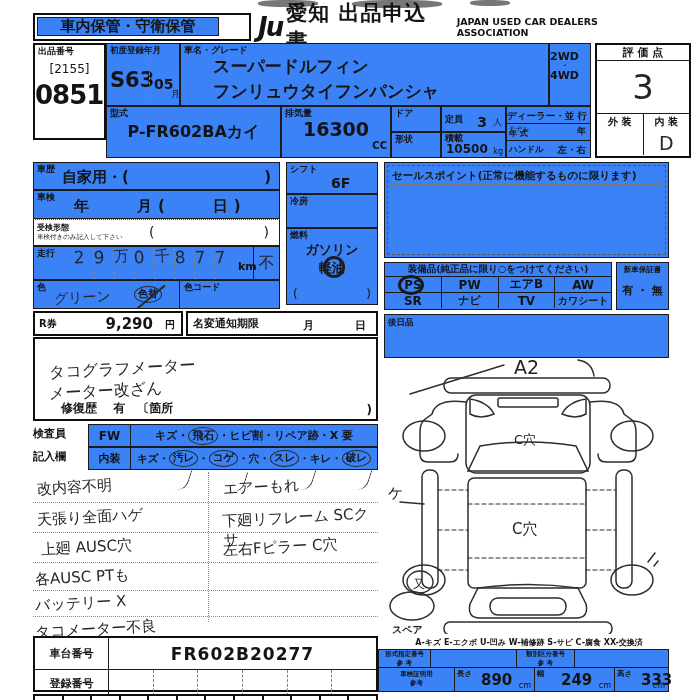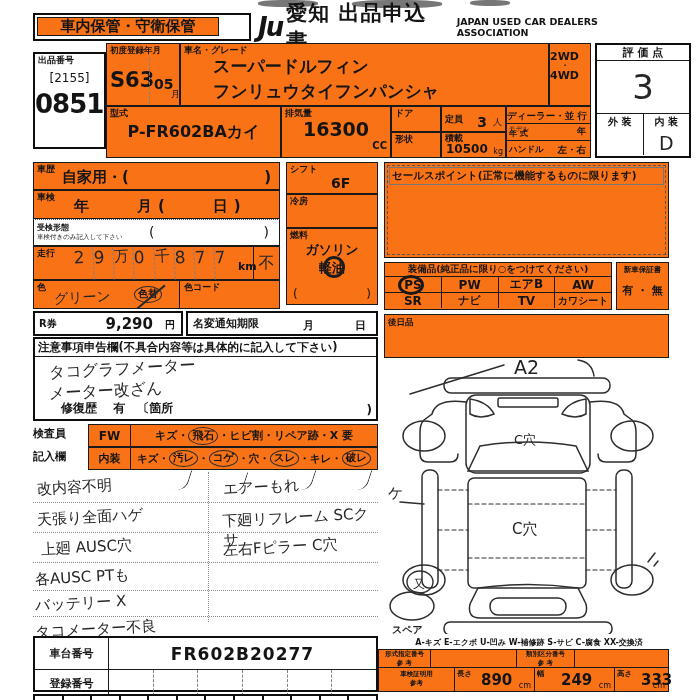--- a/index.html
+++ b/index.html
@@ -1,19 +1,19 @@
 <!DOCTYPE html>
 <html><head>
 <meta charset="utf-8">
 <style>
   * { margin:0; padding:0; box-sizing:border-box; }
   html,body { width:700px; height:700px; }
   body { position:relative; background:#ffffff; font-family:"DejaVu Sans",sans-serif; color:#141414; overflow:hidden; }
   .abs { position:absolute; }
-  .bx  { border:1.6px solid #1a1a1a; background:#f97316; }
+  .bx  { border:1.6px solid #1a1a1a; background:#3b82f6; }
   .bx2 { border:2.4px solid #0e0e0e; background:#fff; }
   .lbl { font-size:9px; font-weight:bold; line-height:1.05; }
   .val { font-weight:bold; }
   .ctr { display:flex; align-items:center; justify-content:center; }
   .hw  { color:#262626; font-weight:normal; }
   .sl  { transform:rotate(-3deg); display:inline-block; }
   .dashL { border-left:1px dashed #808080; }
   .circle-word { border:1.7px solid #2a2a2a; border-radius:50%; padding:0 3px 1px 3px; display:inline-block; }
   .tail { position:absolute; width:13px; height:24px; border-right:1.7px solid #2a2a2a; border-radius:0 0 14px 0; transform:rotate(18deg); }
   svg text { font-family:"DejaVu Sans",sans-serif; fill:#222; }
@@ -28,21 +28,21 @@
 
 <div class="abs bx2" style="left:33px;top:13px;width:218px;height:28px">
   <div class="abs bx ctr" style="left:2px;top:2px;width:182px;height:19px;font-weight:bold;font-size:15px">車内保管・守衛保管</div>
 </div>
 <div class="abs" style="left:258px;top:12px;width:410px;height:30px;display:flex;align-items:center">
   <span style="font-style:italic;font-weight:bold;font-size:26px;letter-spacing:-2px">Ju</span>
   <span style="font-weight:bold;font-size:21px;margin-left:4px;letter-spacing:1px">愛知 出品申込書</span>
   <span style="font-weight:bold;font-size:9.5px;margin-left:12px">JAPAN USED CAR DEALERS ASSOCIATION</span>
 </div>
 
-<div class="abs bx2" style="left:33px;top:52px;width:73px;height:97px">
+<div class="abs bx2" style="left:33px;top:43px;width:73px;height:97px">
   <div class="lbl" style="padding:2px 0 0 3px">出品番号</div>
   <div style="font-size:12px;text-align:center;margin-top:6px">[2155]</div>
   <div class="val" style="font-size:26px;letter-spacing:-1px;margin-top:4px">08510</div>
 </div>
 
 <div class="abs bx" style="left:106px;top:43px;width:74px;height:63px">
   <div class="lbl" style="padding:2px 0 0 3px;font-size:8.5px">初度登録年月</div>
   <div class="val abs" style="left:3px;top:24px;font-size:21px">S63</div>
   <div class="abs dashL" style="left:42px;top:14px;height:46px"></div>
   <div class="val abs" style="left:47px;top:32px;font-size:14px">05</div>
@@ -210,21 +210,20 @@
 </div>
 <div class="abs bx" style="left:616px;top:262px;width:53px;height:48px">
   <div style="font-size:7.5px;font-weight:bold;text-align:center;margin-top:2px">新車保証書</div>
   <div style="font-size:11px;font-weight:bold;text-align:center;margin-top:8px">有 ・ 無</div>
 </div>
 <div class="abs bx" style="left:384px;top:314px;width:285px;height:44px">
   <span style="font-size:8.5px;font-weight:bold;position:absolute;left:3px;top:2px">後日品</span>
 </div>
 
 <div class="abs bx2" style="left:33px;top:337px;width:345px;height:84px">
-  <div style="border-bottom:1.6px solid #1a1a1a;font-size:11.5px;font-weight:bold;padding:1px 3px">注意事項申告欄(不具合内容等は具体的に記入して下さい)</div>
   <div class="hw sl" style="font-size:16px;position:absolute;left:14px;top:20px">タコグラフメーター</div>
   <div class="hw sl" style="font-size:16px;position:absolute;left:14px;top:42px">メーター改ざん</div>
   <div style="font-size:12px;font-weight:bold;position:absolute;left:26px;bottom:2px">修復歴　 有　〔箇所</div>
   <div style="font-size:12px;font-weight:bold;position:absolute;right:4px;bottom:2px">)</div>
 </div>
 
 <div class="abs" style="left:33px;top:426px;width:52px;height:46px">
   <div style="font-size:11px;font-weight:bold">検査員</div>
   <div style="font-size:11px;font-weight:bold;margin-top:8px">記入欄</div>
 </div>

